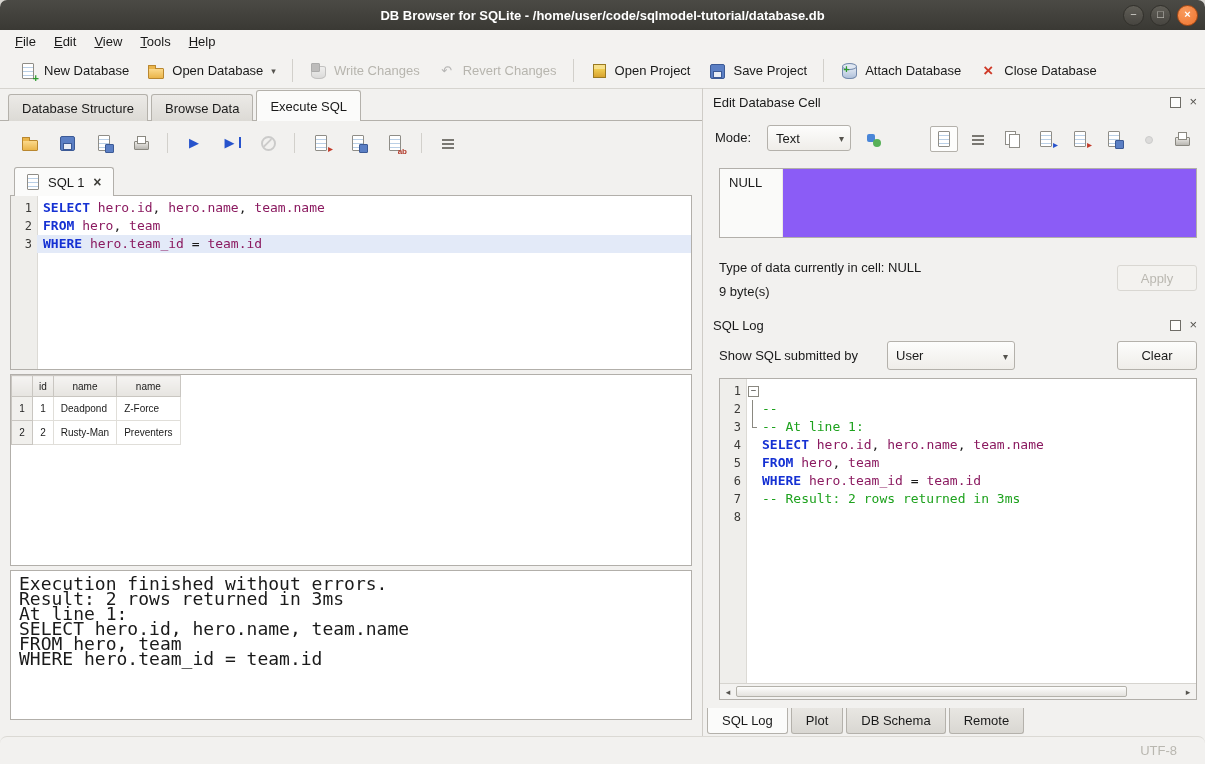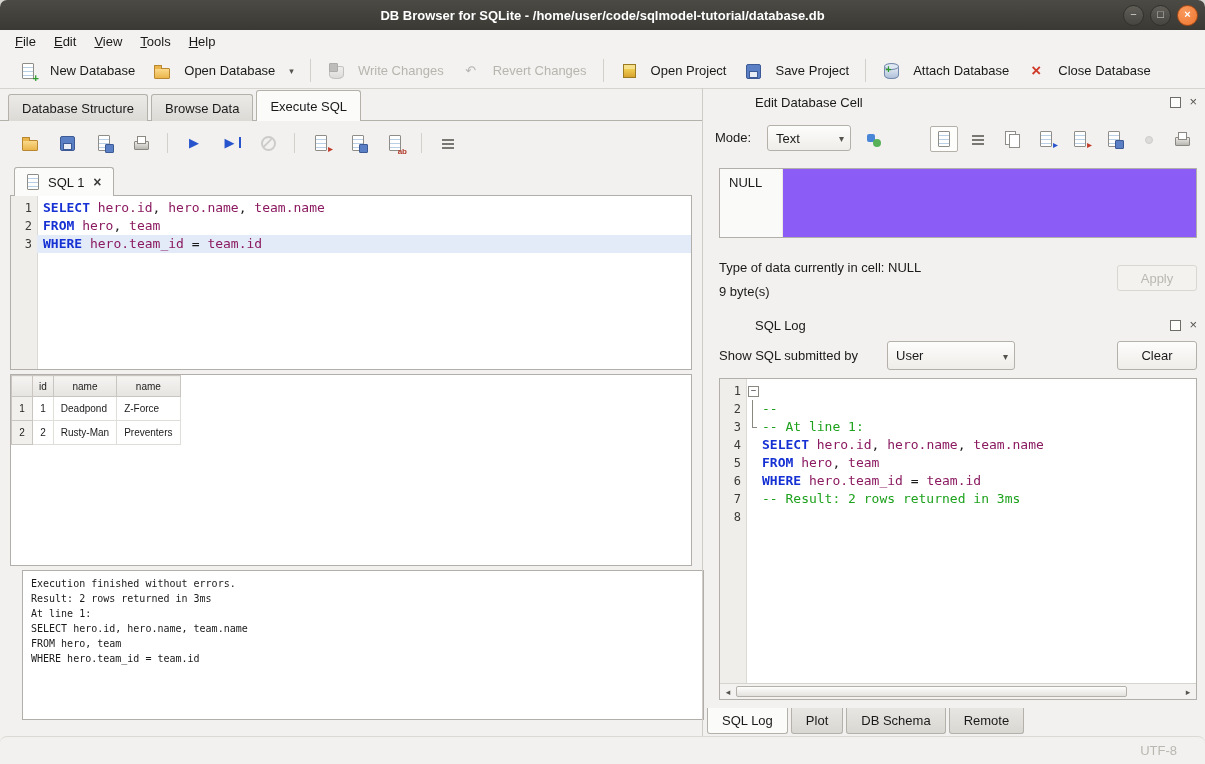--- a/index.html
+++ b/index.html
@@ -11,21 +11,21 @@
   .title{color:#fff;font-weight:bold;font-size:13px;}
   .win-controls{position:absolute;right:7px;top:5px;display:flex;gap:6px;}
   .win-btn{width:19px;height:19px;border-radius:50%;background:linear-gradient(#605e57,#474540);border:1px solid #32312c;color:#d8d6d0;font-size:11px;line-height:17px;text-align:center;}
   .win-btn.close{background:radial-gradient(circle at 35% 30%,#f89a5d,var(--close-button,#f0752f));border-color:#ad4c15;color:#fff;font-weight:bold;}
 
   
   .menubar{position:absolute;left:0;top:30px;right:0;height:23px;background:#f3f2f0;display:flex;align-items:center;padding:0 6px;}
   .menu-item{padding:2px 9px;border-radius:2px;}
   .menu-item .u{text-decoration:underline;}
   .toolbar{position:absolute;left:0;top:53px;right:0;height:35px;background:#f3f2f0;border-bottom:1px solid #d6d4cf;display:flex;align-items:center;padding:0 10px;}
-  .tb-item{display:flex;align-items:center;gap:13px;padding:4px 9px;white-space:nowrap;}
+  .tb-item{display:flex;align-items:center;gap:7px;padding:4px 9px;white-space:nowrap;}
   .tb-item.disabled{color:#b7b5ae;}
   .tb-item.disabled .icon{filter:grayscale(1);opacity:.45;}
   .tb-sep{width:1px;height:23px;background:#d2d0cb;margin:0 7px;flex:none;}
   .caret{font-size:9px;color:#55534e;margin-left:1px;}
 
   
   .icon{position:relative;display:inline-block;width:18px;height:18px;flex:none;}
   .ic-glyph{font-size:13px;line-height:18px;text-align:center;}
   .ic-page::before{content:'';position:absolute;left:3px;top:1px;width:10px;height:14px;background-color:#fff;background-image:repeating-linear-gradient(to bottom,#fff 0 3px,#b9cfe6 3px 4px);border:1px solid #8f8d87;border-radius:1px;}
   .ic-folder::before{content:'';position:absolute;left:1px;top:6px;width:14px;height:9px;background:linear-gradient(#fbd98b,#eab54a);border:1px solid #b9872f;border-radius:1px;}
@@ -90,25 +90,25 @@
   .tk-cm{color:var(--comment,#1ea21e);}
 
   .editor{position:absolute;left:10px;top:107px;width:682px;height:175px;box-sizing:border-box;}
   .results{position:absolute;left:10px;top:286px;width:682px;height:192px;background:#fff;border:1px solid #b2afaa;box-sizing:border-box;overflow:hidden;}
   .results table{border-collapse:collapse;font-size:10px;}
   .results th{background:linear-gradient(#f5f4f2,#e6e4e0);border:1px solid #c9c6c1;font-weight:normal;height:20px;padding:0 6px;}
   .results th.corner{width:18px;padding:0;}
   .results td{border:1px solid #e0ded9;height:23px;padding:0 7px;background:#fff;}
   .results td.rownum{background:#f1f0ed;border-color:#c9c6c1;text-align:center;padding:0 4px;min-width:12px;}
   .results td.num{text-align:right;}
-  .msgbox{position:absolute;left:22px;top:482px;width:682px;height:150px;background:#fff;border:1px solid #b2afaa;box-sizing:border-box;font-family:"DejaVu Sans Mono",monospace;font-size:10px;line-height:15px;padding:5px 8px;white-space:pre-line;}
+  .msgbox{position:absolute;left:10px;top:482px;width:682px;height:150px;background:#fff;border:1px solid #b2afaa;box-sizing:border-box;font-family:"DejaVu Sans Mono",monospace;font-size:18px;line-height:15px;padding:5px 8px;white-space:pre-line;}
 
   
   .right-panel{position:absolute;left:702px;top:88px;width:503px;height:649px;border-left:1px solid #cfccc7;box-sizing:border-box;}
-  .dock-title{position:absolute;left:10px;right:8px;height:18px;display:flex;align-items:center;margin-left:42px;}
+  .dock-title{position:absolute;left:10px;right:8px;height:18px;display:flex;align-items:center;}
   .dock-title.t-cell{top:5px;}
   .dock-title.t-log{top:228px;}
   .dock-btns{margin-left:auto;display:flex;gap:8px;align-items:center;}
   .dock-float{width:9px;height:9px;border:1px solid #6f6d67;background:#fdfdfc;}
   .dock-close{color:#55534e;font-size:13px;line-height:12px;}
   .dock-close::before{content:'×';}
   .mode-label{position:absolute;left:12px;top:42px;}
   .select{position:absolute;background:linear-gradient(#fdfdfc,#efede9);border:1px solid #b4b1ab;border-radius:3px;display:flex;align-items:center;padding:0 20px 0 8px;box-sizing:border-box;}
   .select::after{content:'▾';position:absolute;right:6px;top:50%;transform:translateY(-50%);font-size:10px;color:#55534e;}
   .mode-select{left:64px;top:37px;width:84px;height:26px;}

